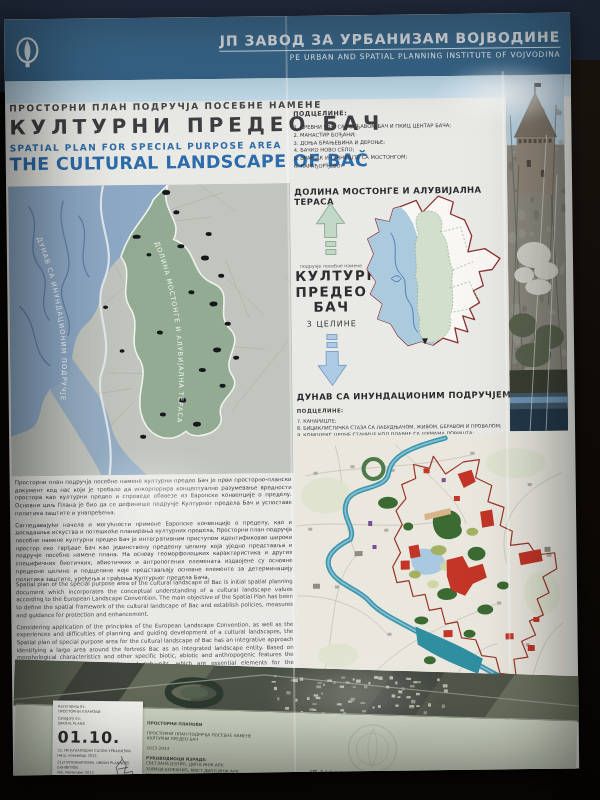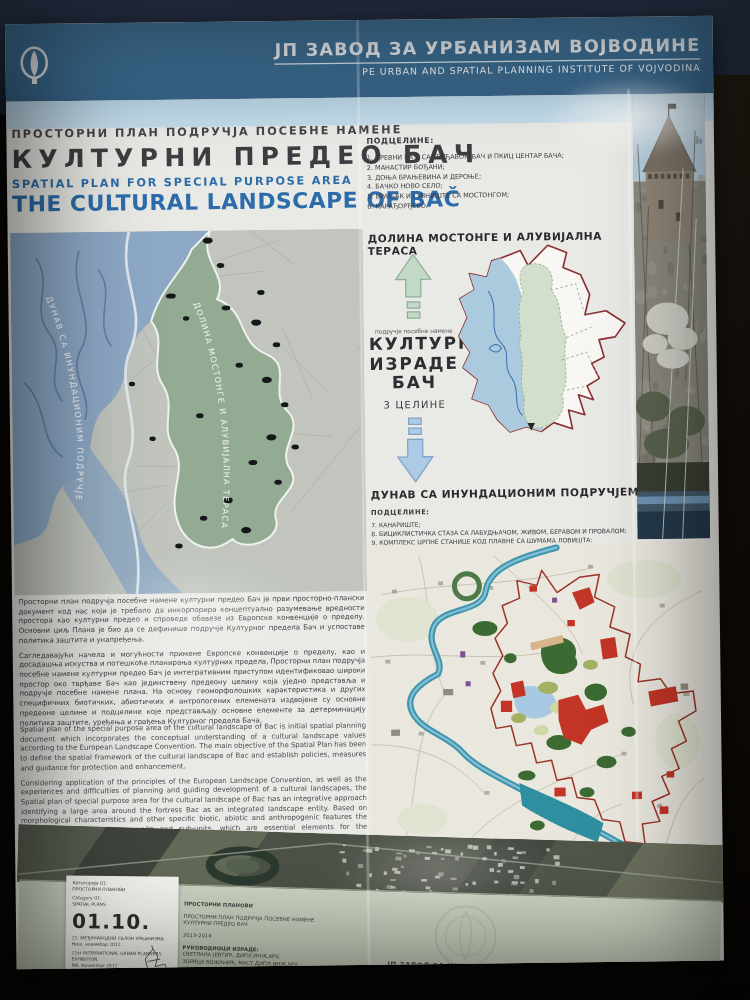--- a/index.html
+++ b/index.html
@@ -212,21 +212,21 @@
     <div class="h-mostonga">ДОЛИНА МОСТОНГЕ И АЛУВИЈАЛНА ТЕРАСА</div>
 
     <div class="arrowcol">
       <svg width="30" height="52" viewBox="0 0 30 52">
         <polygon points="15,0 29,20 21,20 21,34 9,34 9,20 1,20" fill="#c3d9c7" stroke="#8fae96" stroke-width="1"></polygon>
         <rect x="10" y="38" width="10" height="5" fill="#c3d9c7" stroke="#8fae96" stroke-width="1"></rect>
         <rect x="10" y="46" width="10" height="5" fill="#c3d9c7" stroke="#8fae96" stroke-width="1"></rect>
       </svg>
       <div class="zlabel">подручје посебне намене</div>
       <div class="zname">КУЛТУРНИ</div>
-      <div class="zname">ИЗРАДЕ</div>
+      <div class="zname">ПРЕДЕО</div>
       <div class="zname">БАЧ</div>
       <div class="zsub">3 ЦЕЛИНЕ</div>
       <svg width="30" height="54" viewBox="0 0 30 54" style="margin-top:5px;">
         <rect x="10" y="1" width="10" height="5" fill="#aecbe6" stroke="#7fa3c6" stroke-width="1"></rect>
         <rect x="10" y="9" width="10" height="5" fill="#aecbe6" stroke="#7fa3c6" stroke-width="1"></rect>
         <polygon points="9,18 21,18 21,32 29,32 15,52 1,32 9,32" fill="#aecbe6" stroke="#7fa3c6" stroke-width="1"></polygon>
       </svg>
     </div>
 
     <svg class="smallmap" width="152" height="168" viewBox="0 0 152 168">

